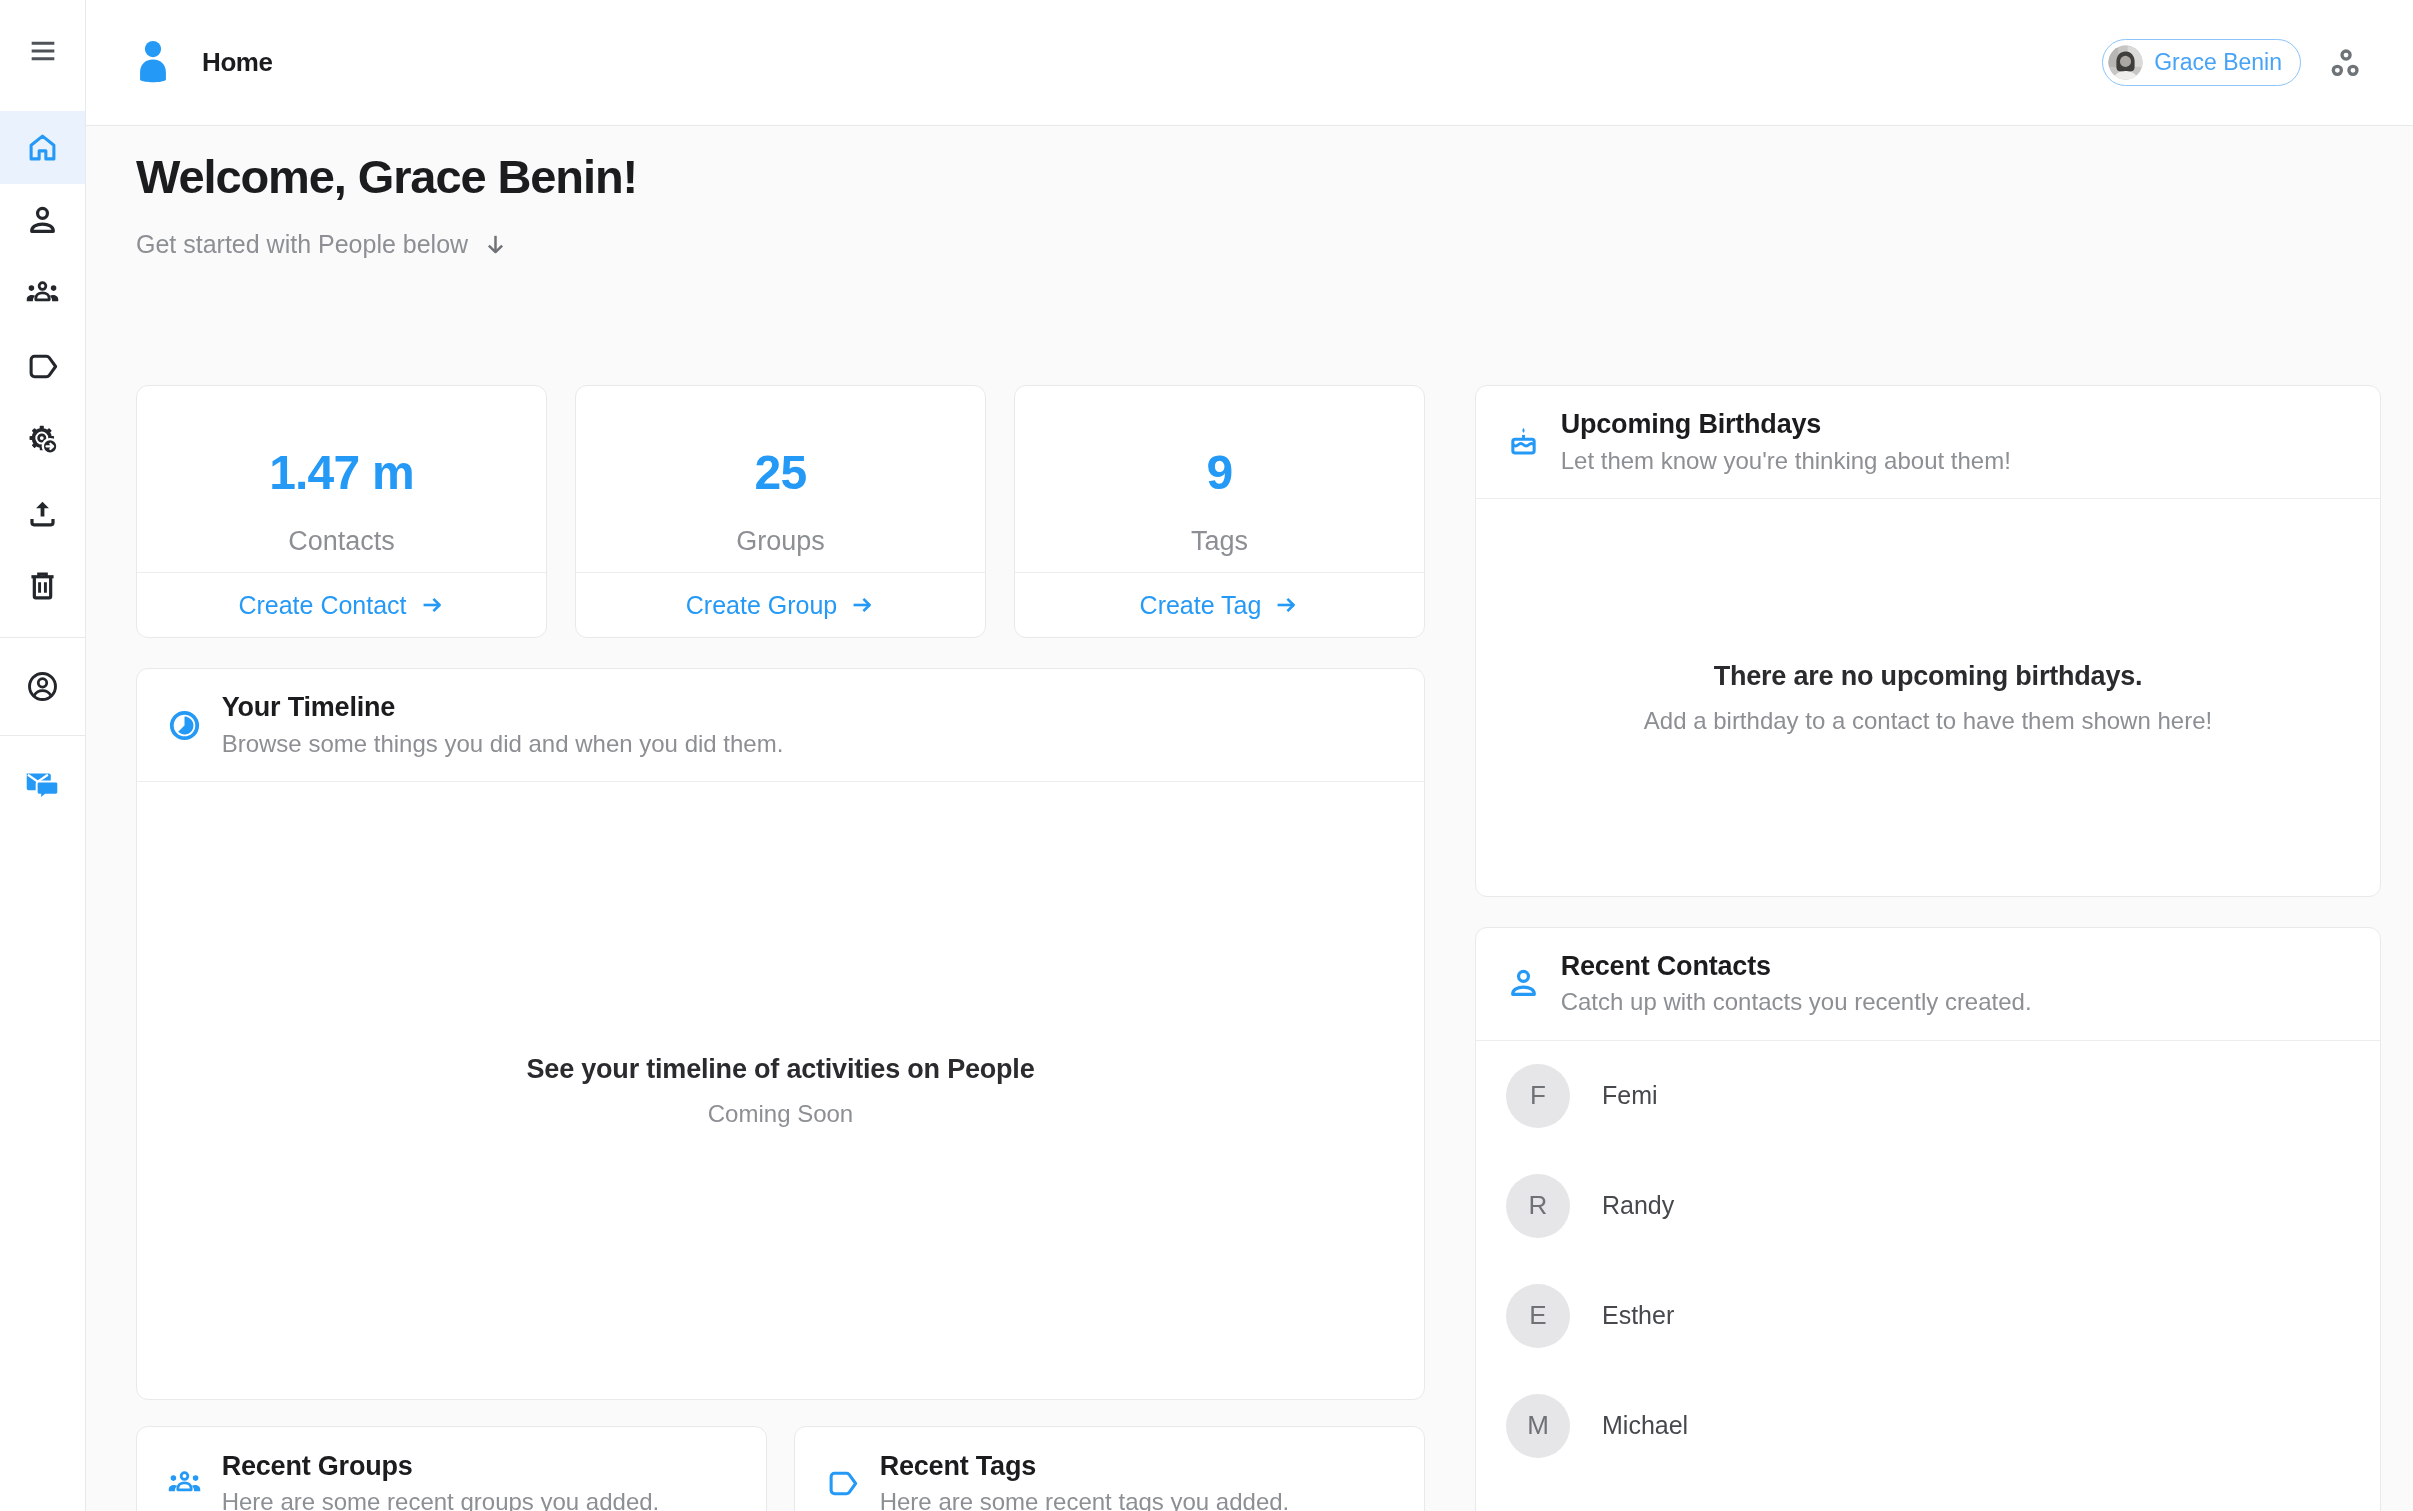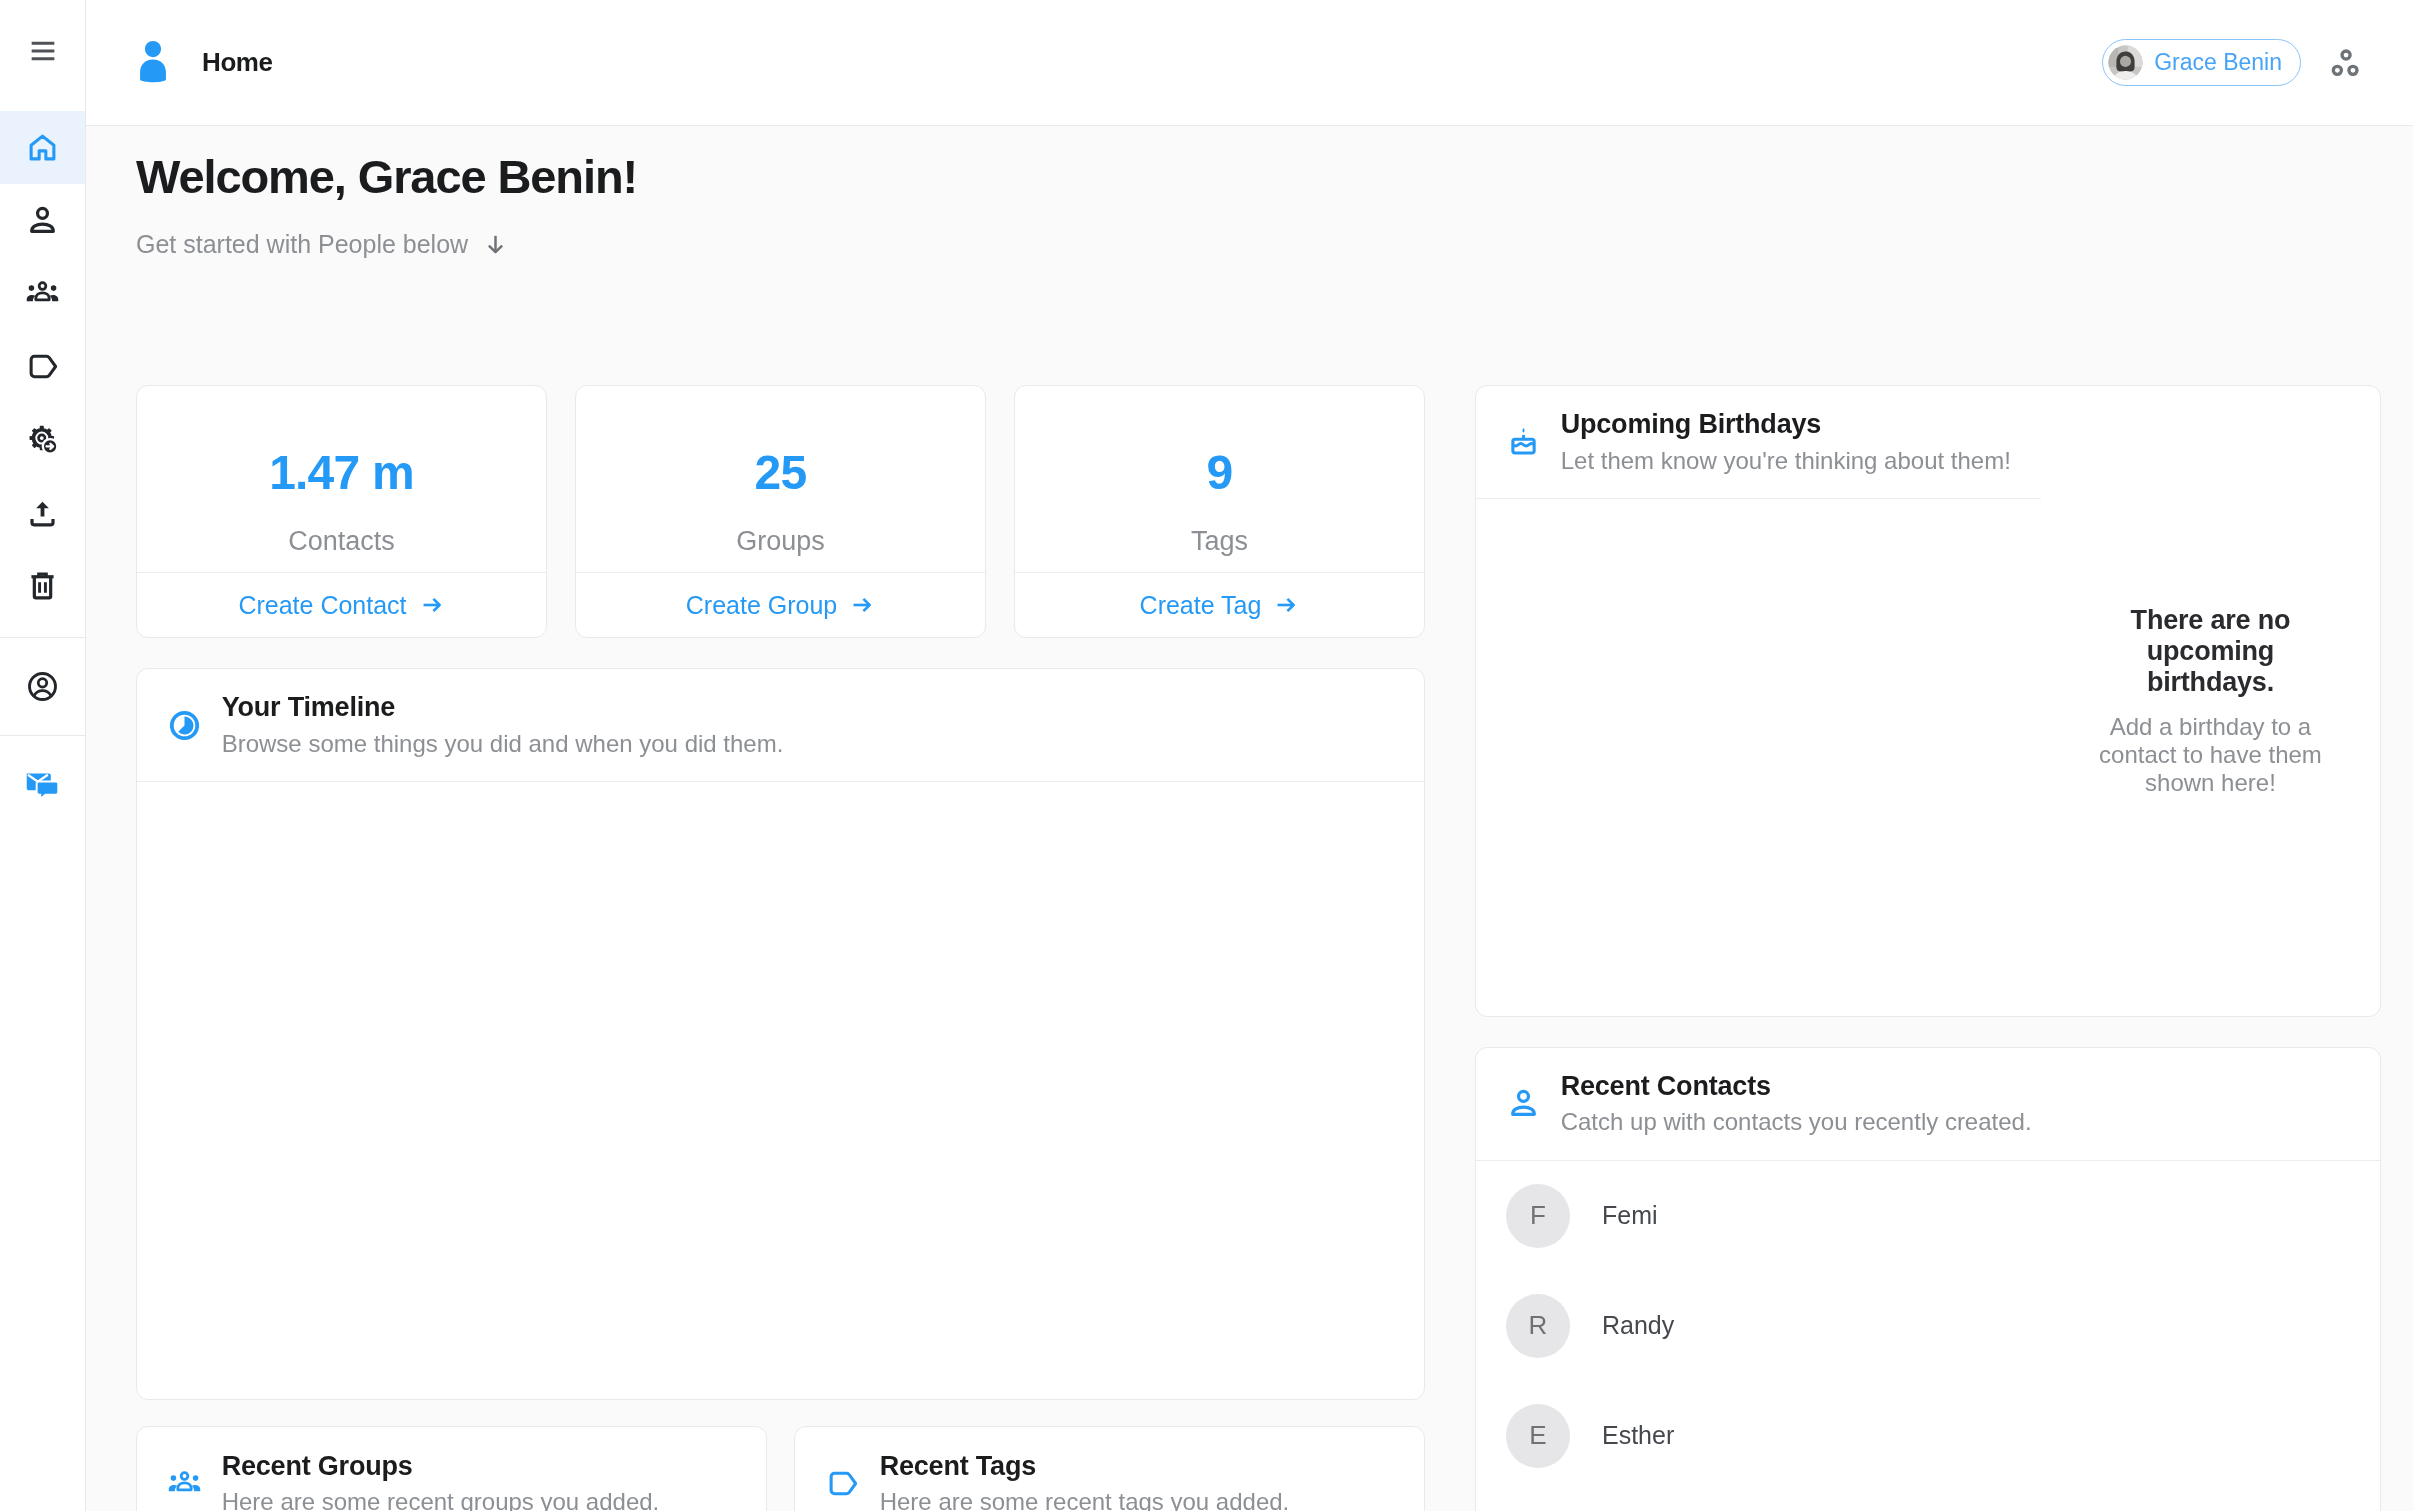--- a/index.html
+++ b/index.html
@@ -77,21 +77,21 @@
 
   .timeline-card{margin-top:30px;height:732px;display:flex;flex-direction:column;}
   .empty-state{flex:1;display:flex;flex-direction:column;align-items:center;justify-content:center;
     gap:15px;text-align:center;padding:0 45px;}
   .empty-title{font-size:27px;font-weight:700;color:#2A2B2E;letter-spacing:-0.2px;}
   .empty-sub{font-size:24px;color:var(--text-gray);}
 
   .bottom-row{margin-top:26px;display:flex;gap:27px;}
   .mini-card{flex:1;height:182px;display:flex;flex-direction:column;}
 
-  .birthday-card{height:632px;display:flex;flex-direction:row;}
+  .birthday-card{height:512px;display:flex;flex-direction:column;}
   .contacts-card{margin-top:29.5px;height:696px;display:flex;flex-direction:column;}
   .contact-list{display:flex;flex-direction:column;}
   .contact-row{height:110px;display:flex;align-items:center;padding:0 30px;gap:32px;cursor:pointer;background:none;border:none;}
   .avatar-circle{width:64px;height:64px;border-radius:50%;background:var(--avatar-bg);
     color:var(--avatar-text);display:flex;align-items:center;justify-content:center;
     font-size:26px;flex:none;}
   .contact-name{font-size:25px;color:#45484D;}
 </style>
 </head>
 <body>
@@ -355,20 +355,24 @@
 
       <div class="card timeline-card">
         <div class="card-header lined">
           <svg class="hdr-icon" viewBox="0 0 46 46" width="35" height="35">
               <use href="#i-timelapse"></use>
             </svg>
           <div>
             <div class="hdr-title">Your Timeline</div>
             <div class="hdr-sub">Browse some things you did and when you did them.</div>
           </div>
+        </div>
+        <div class="empty-state">
+          <div class="empty-title">See your timeline of activities on People</div>
+          <div class="empty-sub">Coming Soon</div>
         </div>
       </div>
 
       <div class="bottom-row">
         <div class="card mini-card">
           <div class="card-header">
             <svg class="hdr-icon" viewBox="0 0 46 46" width="35" height="35">
                 <use href="#i-groups"></use>
               </svg>
             <div>

